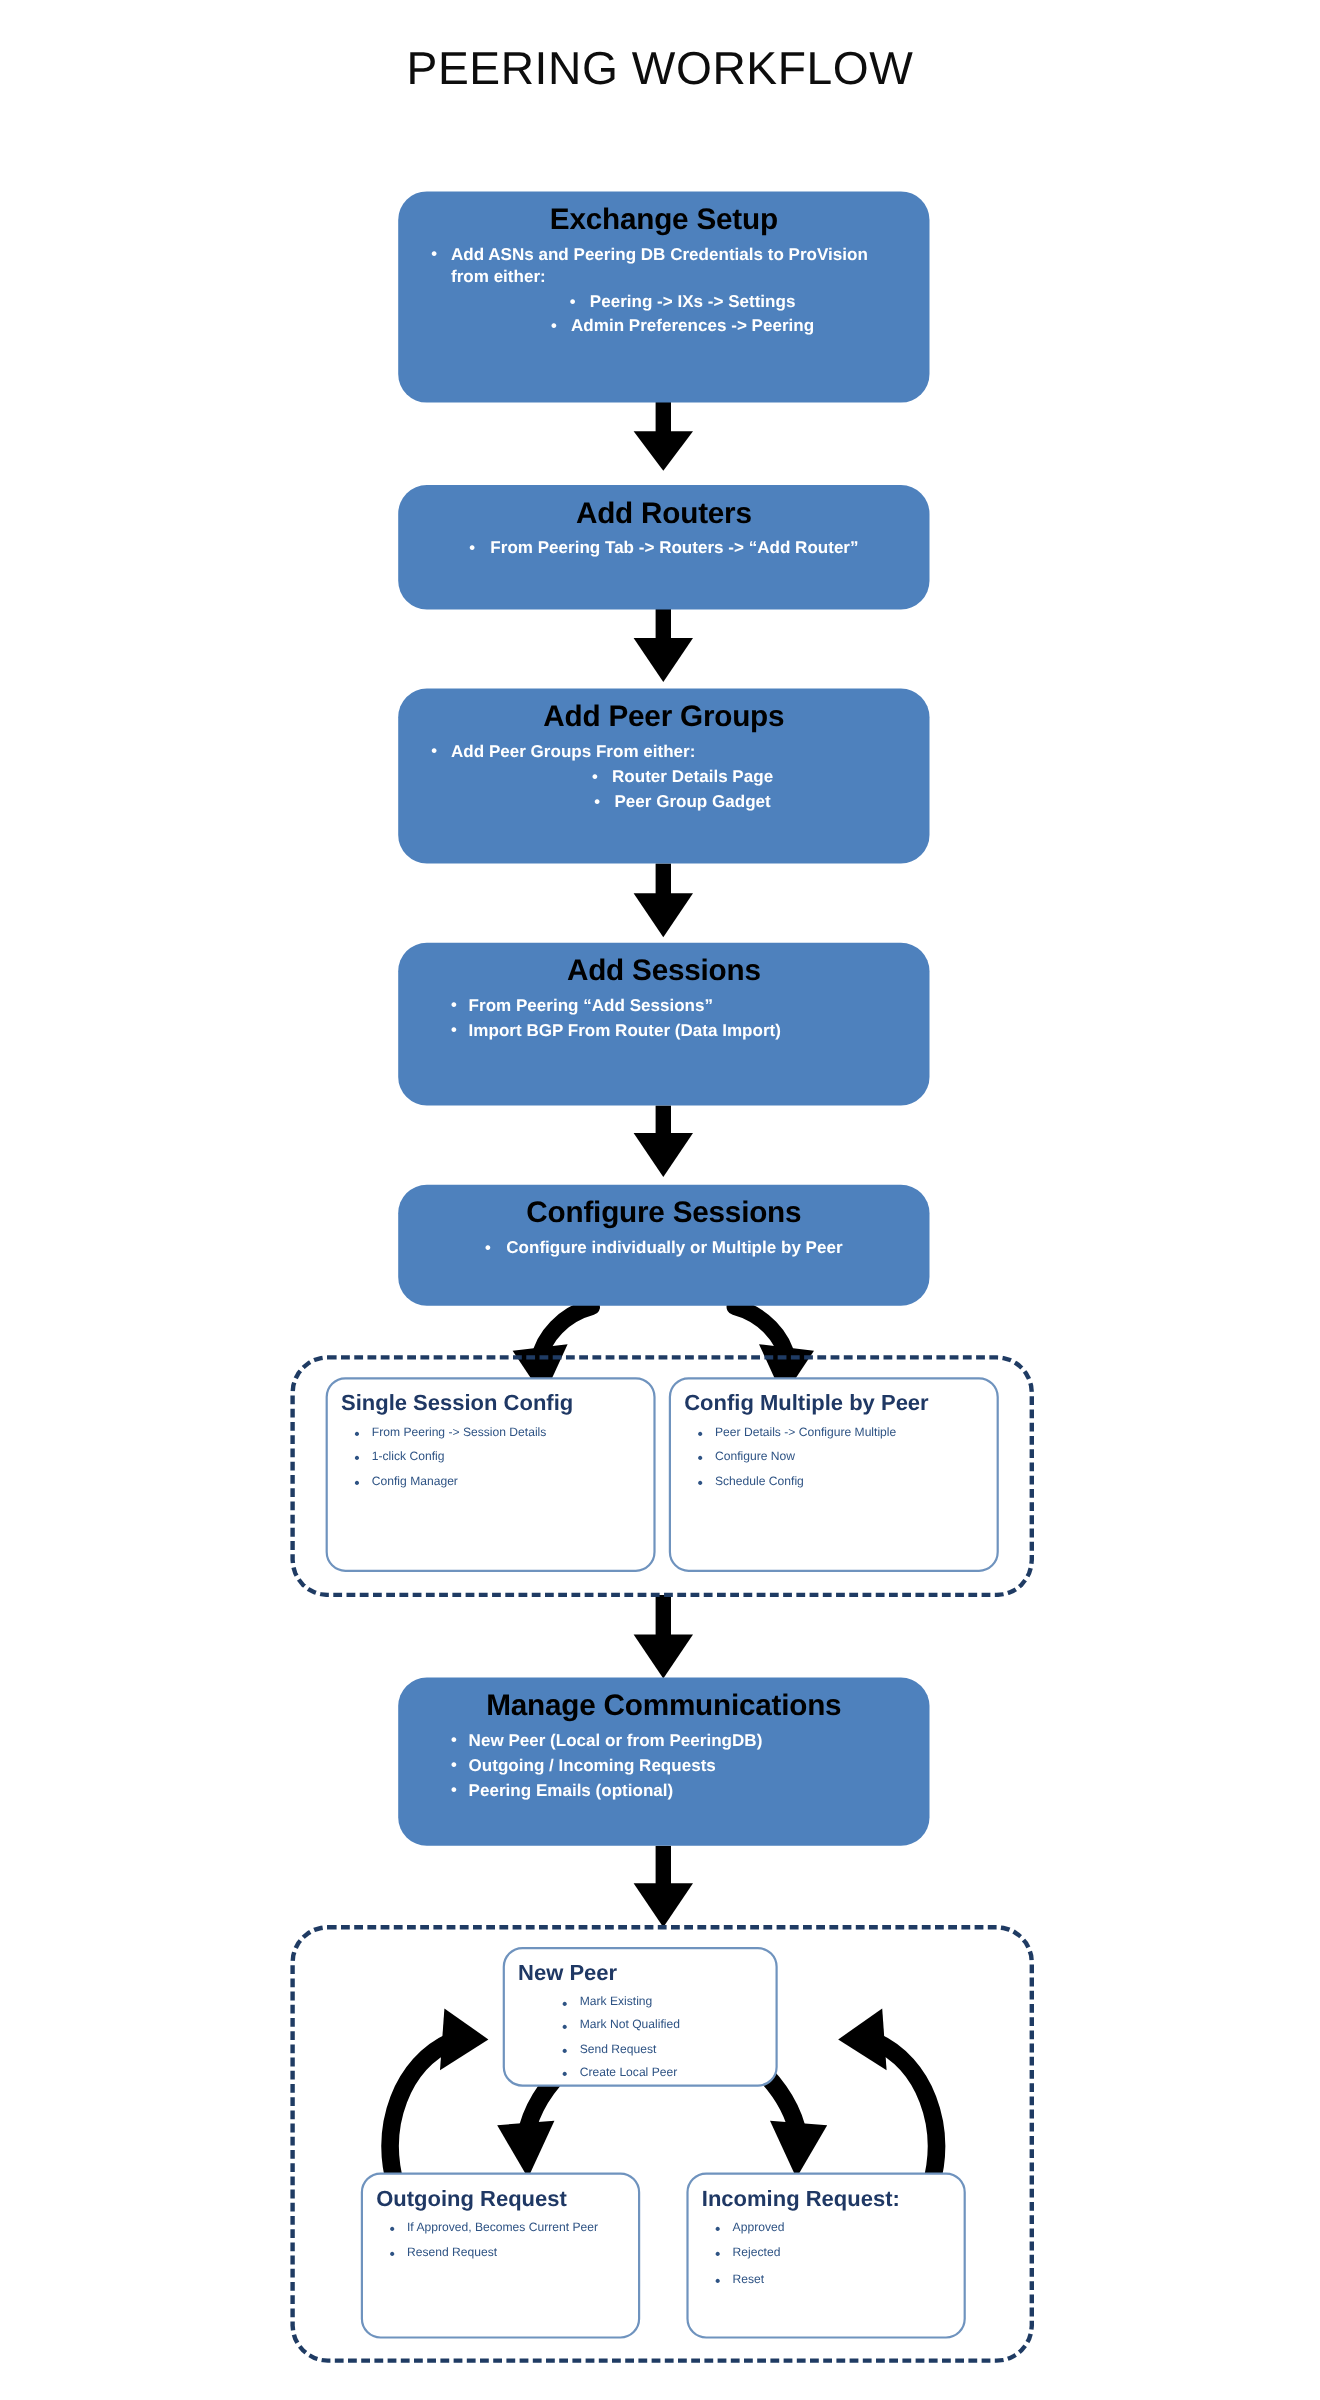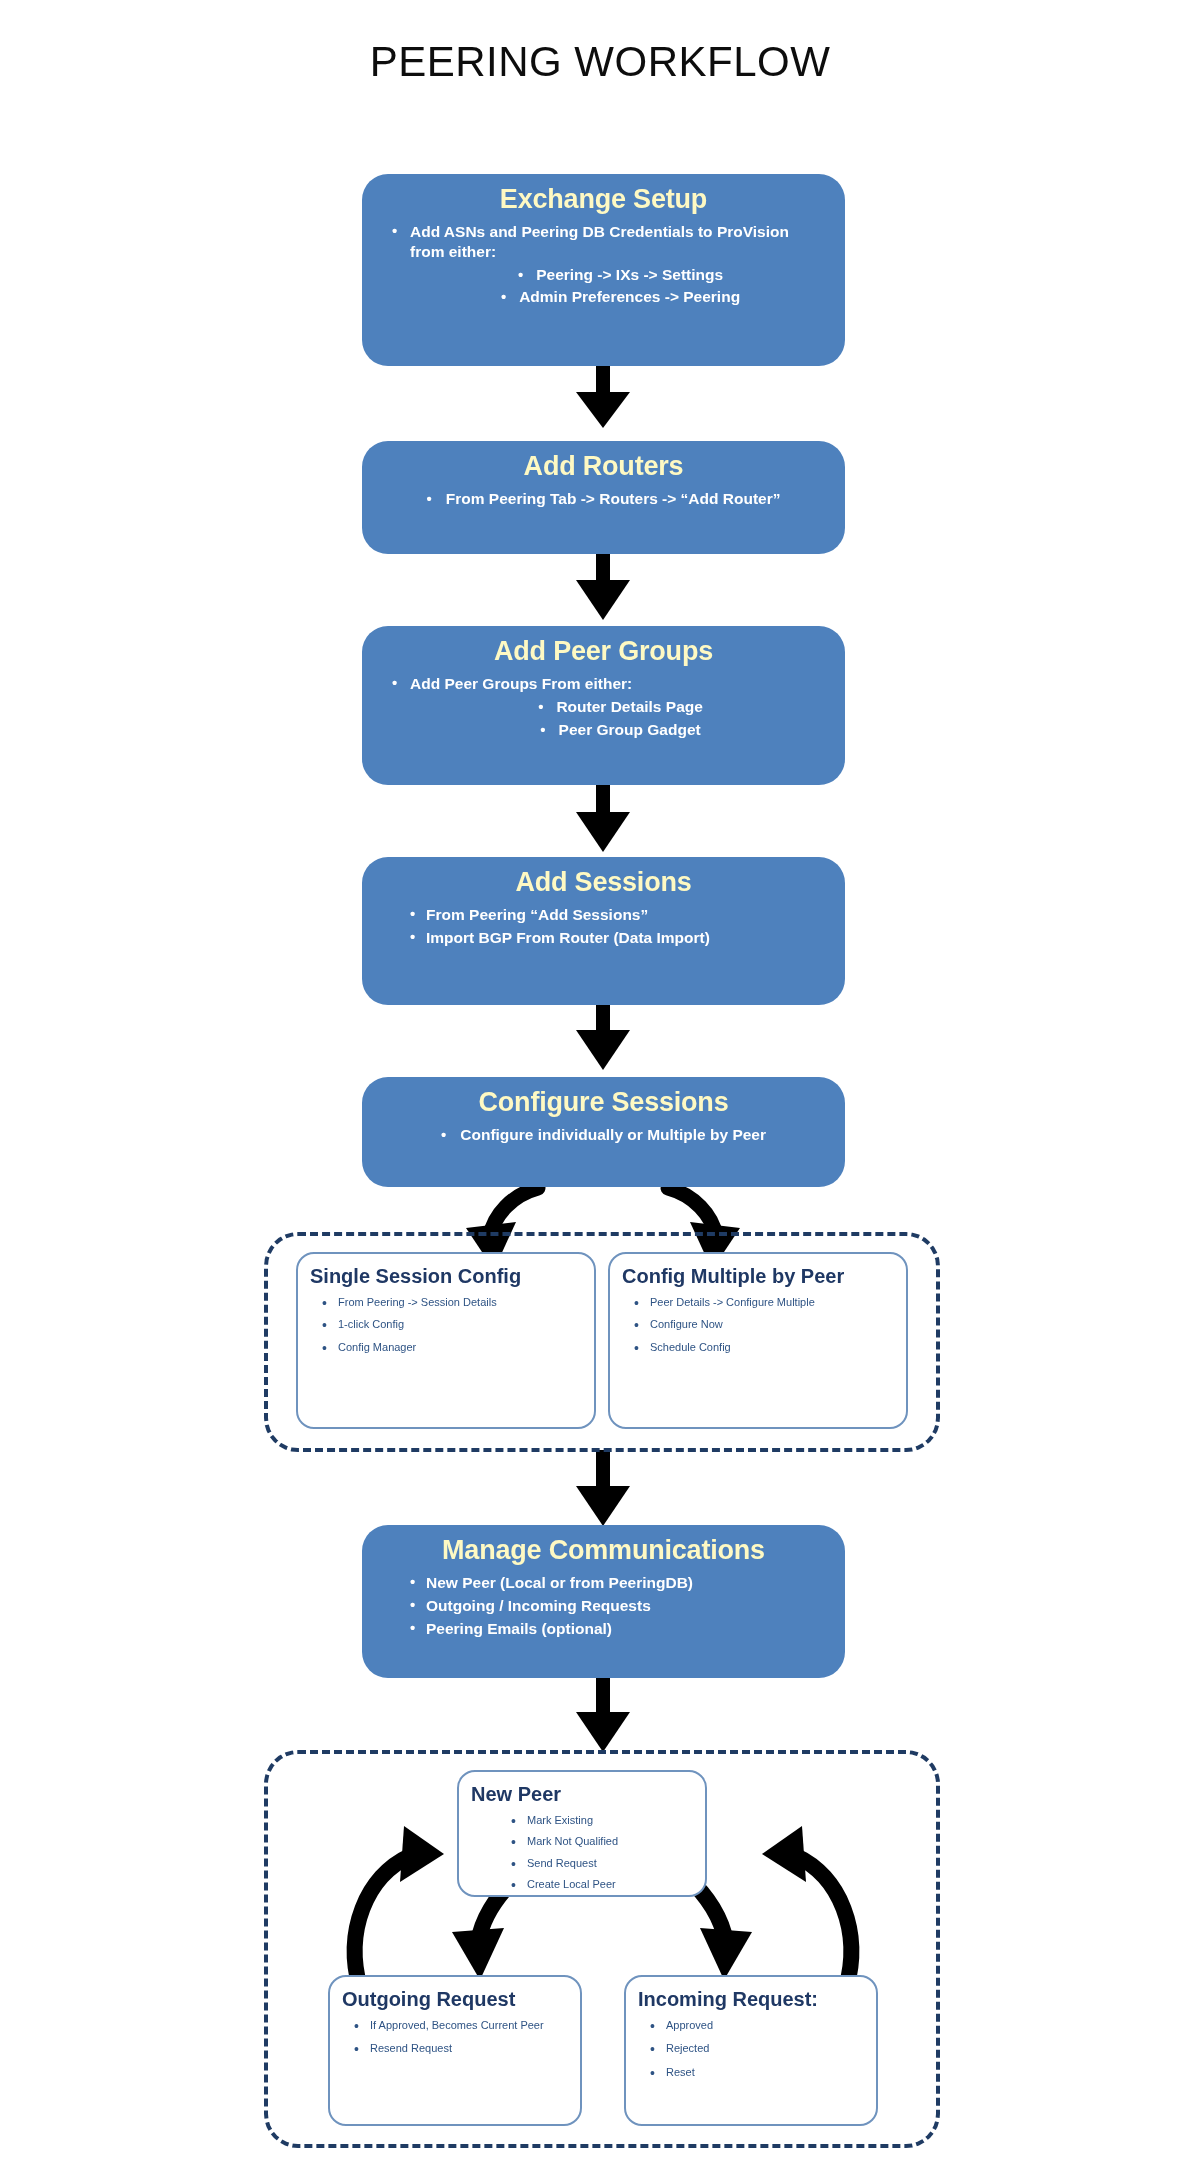--- a/index.html
+++ b/index.html
@@ -42,21 +42,21 @@
     border-radius: 26px;
     color: #ffffff;
     padding: 10px 18px 12px 18px;
   }
   .stage-title {
     text-align: center;
     font-size: 27px;
     font-weight: bold;
     line-height: 1.18;
     margin-bottom: 6px;
-    color: #fef9c3;
+    color: #000000;
     letter-spacing: -0.2px;
   }
   .stage ul {
     list-style: none;
     margin: 0;
     padding: 0;
   }
   .stage li {
     position: relative;
     font-size: 15.5px;

